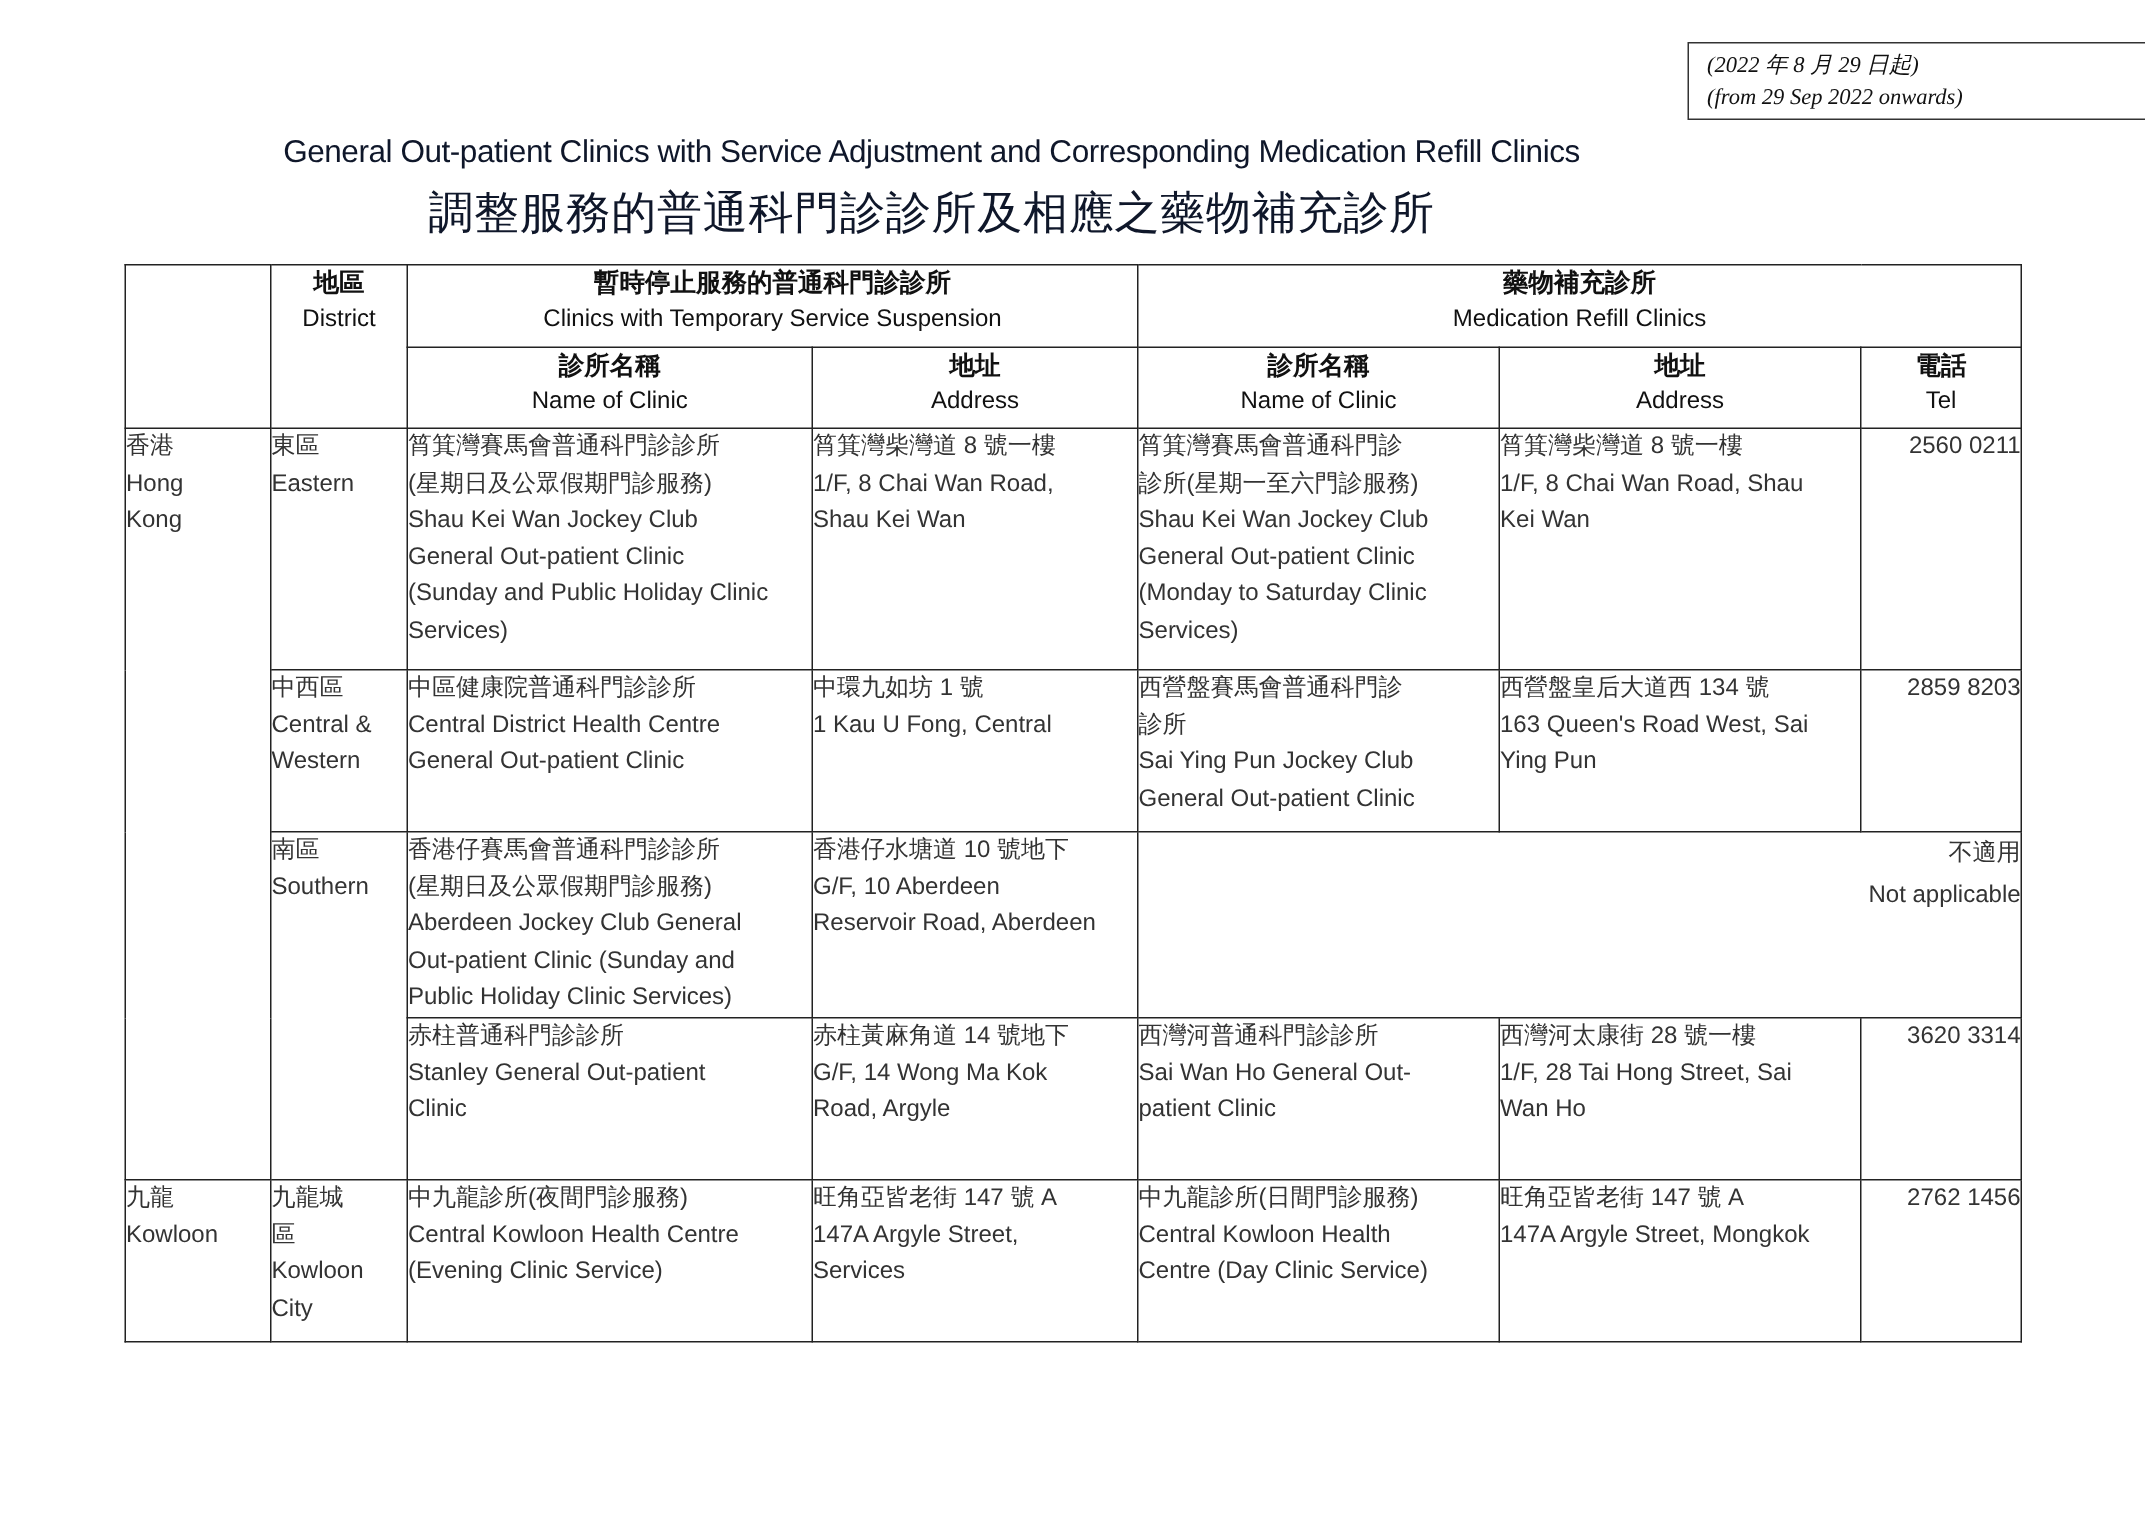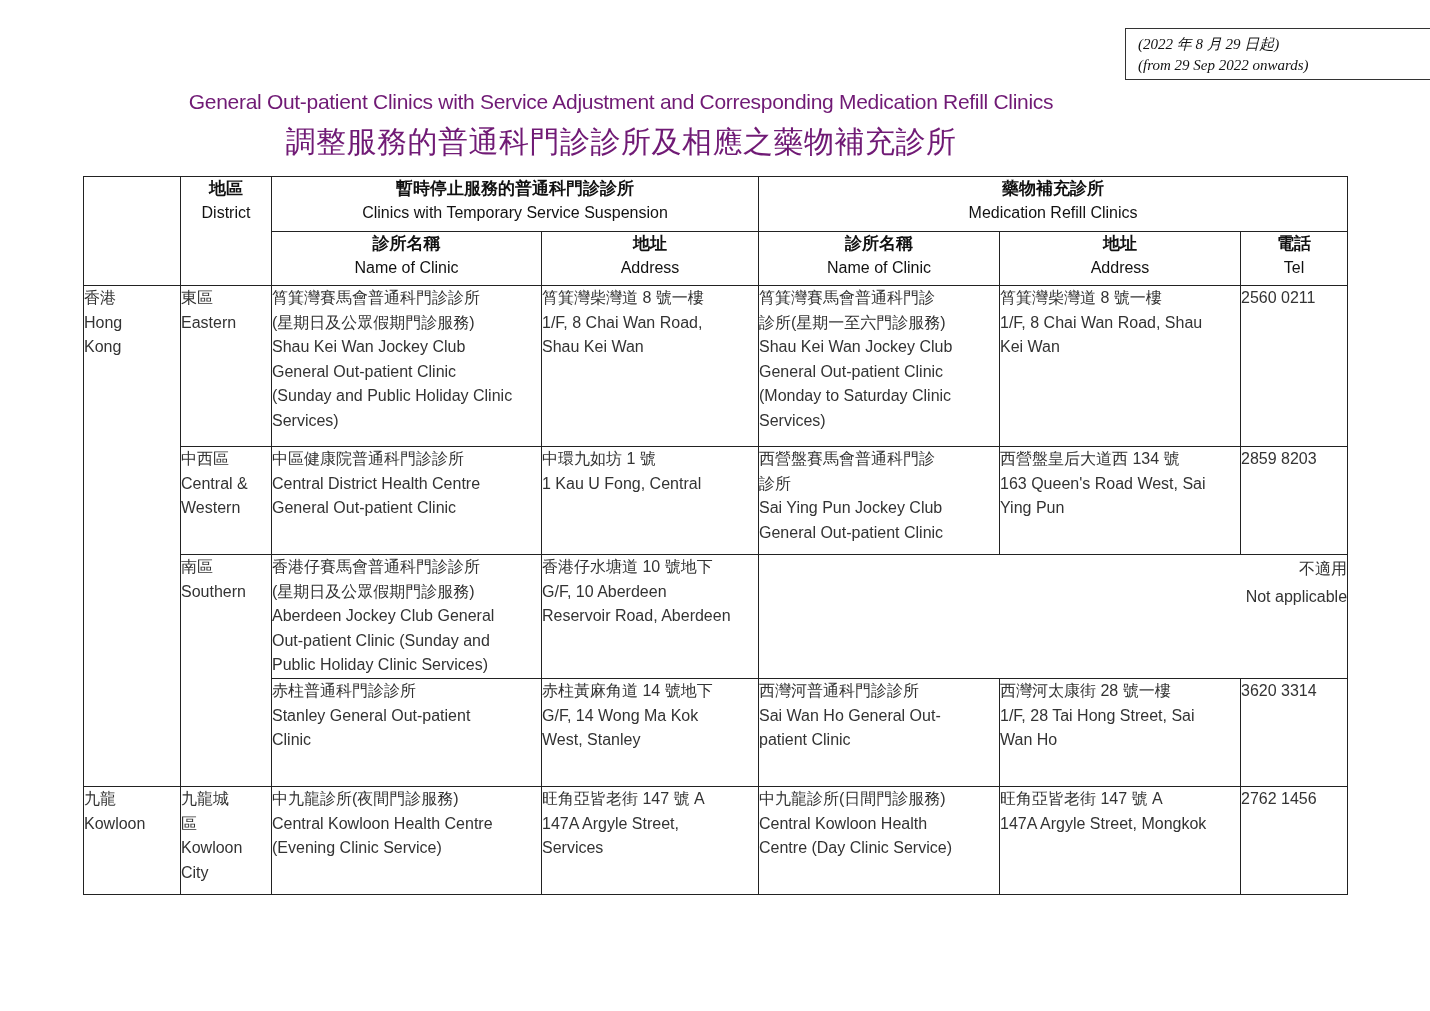--- a/index.html
+++ b/index.html
@@ -29,21 +29,21 @@
       font-size: 15px;
       line-height: 21px;
       color: #111;
     }
     .date-box div { white-space: nowrap; }
     .title {
       position: absolute;
       left: 0;
       width: 1242px;
       text-align: center;
-      color: #701a75;
+      color: #0f172a;
     }
     .title-en {
       top: 90px;
       font-size: 21px;
       letter-spacing: -0.3px;
     }
     .title-zh {
       top: 122px;
       font-size: 30px;
       letter-spacing: 0.5px;
@@ -72,21 +72,21 @@
     th.hdr .zh { font-weight: bold; font-size: 17px; }
     th.hdr .en { font-size: 16px; }
     th.group-hdr { height: 54px; padding-top: 2px; }
     th.sub-hdr { height: 53px; padding-top: 2px; }
     td.cell {
       font-size: 16px;
       line-height: 24.6px;
       color: #333;
       padding: 2px 8px 0 9px;
     }
-    td.tel { text-align: left; padding-left: 4px; padding-right: 4px; }
+    td.tel { text-align: right; padding-left: 4px; padding-right: 4px; }
     td.na {
       text-align: right;
       vertical-align: middle;
       font-size: 16px;
       line-height: 28px;
       color: #333;
     }
     .line { display: block; }
   </style>
 </head>
@@ -242,21 +242,21 @@
 
     <tr style="height:108px">
       <td class="cell">
         <span class="line">赤柱普通科門診診所</span>
         <span class="line">Stanley General Out-patient</span>
         <span class="line">Clinic</span>
       </td>
       <td class="cell">
         <span class="line">赤柱黃麻角道 14 號地下</span>
         <span class="line">G/F, 14 Wong Ma Kok</span>
-        <span class="line">West, Stanley</span>
+        <span class="line">Road, Argyle</span>
       </td>
       <td class="cell">
         <span class="line">西灣河普通科門診診所</span>
         <span class="line">Sai Wan Ho General Out-</span>
         <span class="line">patient Clinic</span>
       </td>
       <td class="cell">
         <span class="line">西灣河太康街 28 號一樓</span>
         <span class="line">1/F, 28 Tai Hong Street, Sai</span>
         <span class="line">Wan Ho</span>

